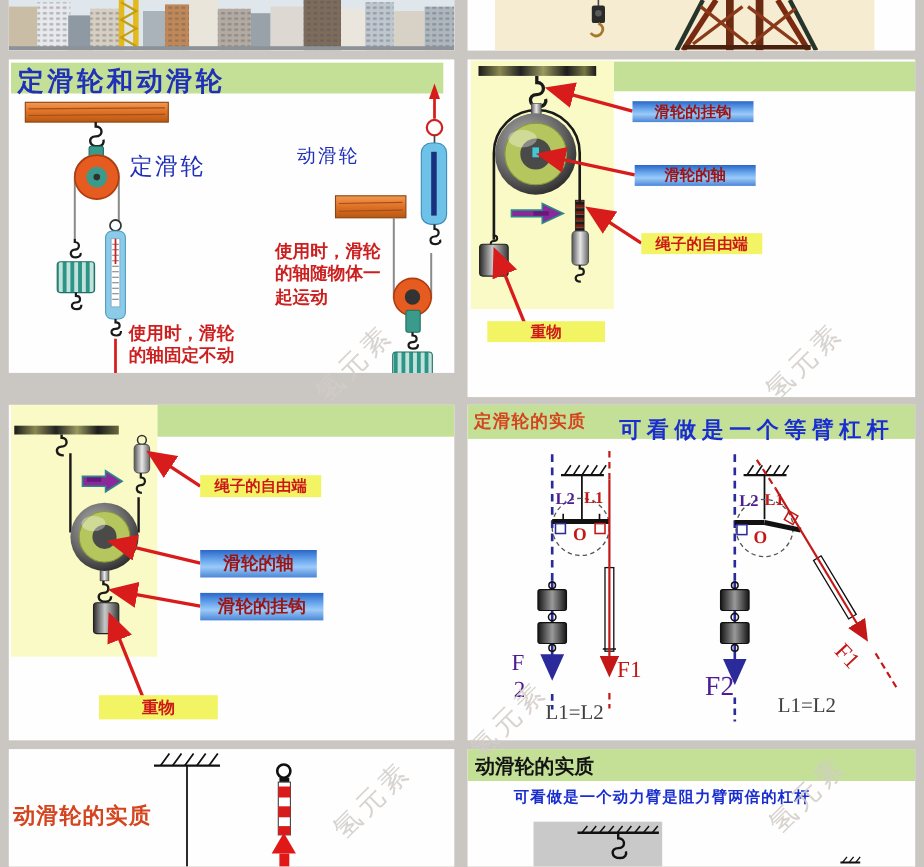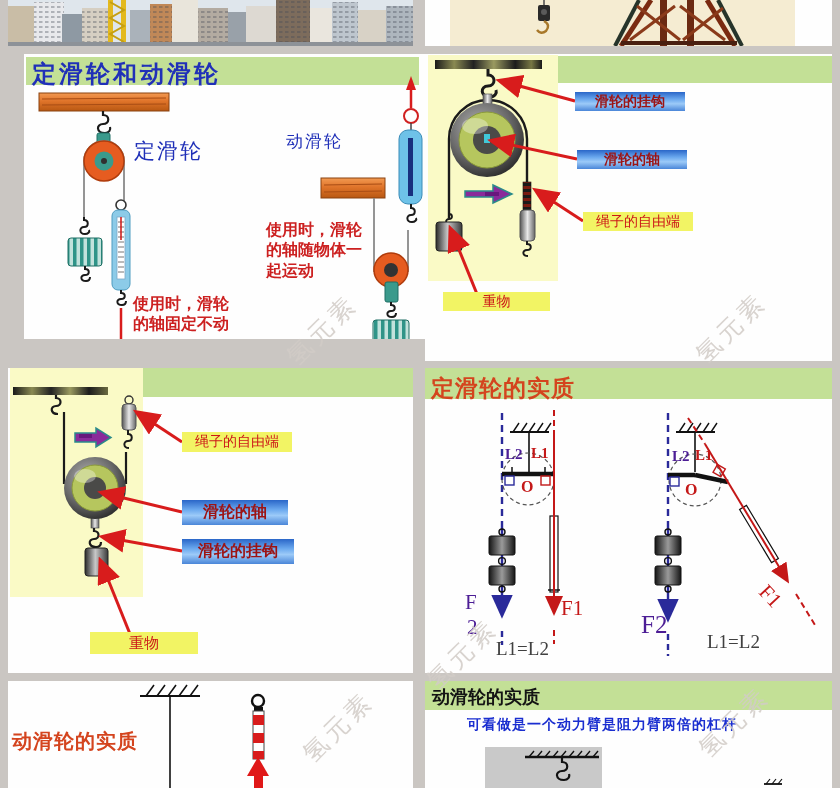--- a/index.html
+++ b/index.html
@@ -11,21 +11,21 @@
   .slide{position:absolute;background:#fefefe;overflow:hidden}
   .abs{position:absolute}
   .banner{position:absolute;background:#c3e096}
   .btitle{position:absolute;color:#2030b8;font-weight:bold;letter-spacing:3px}
   .plabel{position:absolute;color:#2030b8;font-weight:normal}
   .cap{position:absolute;color:#cc2020;font-weight:bold;white-space:pre-line;line-height:1.28}
   .otitle{position:absolute;color:#d4441e;font-weight:bold;letter-spacing:1px}
   .subtitle{position:absolute;color:#1a2ed0;font-weight:bold}
   .lblue{position:absolute;background:linear-gradient(180deg,#2a66c8,#6aa8ee 38%,#9ccaf8 62%,#4a86d8);
     color:#9c1414;font-weight:bold;display:flex;align-items:center;justify-content:center}
-  .lyellow{position:absolute;background:#f2f464;color:#cc1818;font-weight:normal;
+  .lyellow{position:absolute;background:#f2f464;color:#cc1818;font-weight:bold;
     display:flex;align-items:center;justify-content:center}
   .serif{font-family:"Liberation Serif",serif}
   .blue-f{color:#4c1d95}.red-f{color:#c41818}.blk-f{color:#404040}
   .wm{position:absolute;color:#d2ccc7;letter-spacing:4px;font-size:25px;opacity:.85;
     transform:translate(-50%,-50%) rotate(-45deg);pointer-events:none;white-space:nowrap}
   .nav{position:absolute;background:#b5dbe9;display:flex;align-items:center;justify-content:center;
     gap:3px;color:#14508c;font-size:10px;line-height:1}
   svg{position:absolute;left:0;top:0}
 </style>
 </head>
@@ -88,21 +88,21 @@
     </g>
     <g>
       <line x1="119" y1="0" x2="119" y2="6" stroke="#4a4a4a" stroke-width="1.5"></line>
       <rect x="113" y="5" width="12" height="16" rx="2" fill="#2a2a2a"></rect>
       <circle cx="119" cy="12" r="3" fill="#5a5a5a"></circle>
       <path d="M119,21 q7,4 2,10 q-5,4 -9,-1" stroke="#a8782a" stroke-width="2.5" fill="none"></path>
     </g>
   </svg>
 </section>
 
-<section class="slide" style="left:24px;top:54px;width:405px;height:285px">
+<section class="slide" style="left:8px;top:54px;width:405px;height:285px">
   <div class="banner" style="left:2px;top:3px;width:393px;height:28px"></div>
   <svg width="405" height="307" viewBox="0 0 405 307">
     <defs>
       <linearGradient id="wd" x1="0" y1="0" x2="0" y2="1">
         <stop offset="0" stop-color="#f29a52"></stop>
           <stop offset="0.45" stop-color="#e0742a"></stop>
           <stop offset="1" stop-color="#b85812"></stop>
       </linearGradient>
       <pattern id="tealw" patternUnits="userSpaceOnUse" width="7" height="10">
         <rect width="7" height="10" fill="#c2e2dc"></rect>
@@ -323,21 +323,22 @@
     </g>
   </svg>
   <div class="lyellow" style="left:174px;top:64px;width:110px;height:20px;font-size:14px">绳子的自由端</div>
   <div class="lblue" style="left:174px;top:132px;width:106px;height:25px;font-size:16px">滑轮的轴</div>
   <div class="lblue" style="left:174px;top:171px;width:112px;height:25px;font-size:16px">滑轮的挂钩</div>
   <div class="lyellow" style="left:82px;top:264px;width:108px;height:22px;font-size:15px">重物</div>
 </section>
 
 <section class="slide" style="left:425px;top:368px;width:407px;height:305px">
   <div class="banner" style="left:0;top:0;width:407px;height:31px"></div>
-  <div class="otitle" style="left:6px;top:5px;font-size:23px">定滑轮的实质</div>
+  <div class="otitle" style="left:6px;top:5px;font-size:16px">定滑轮的实质</div>
+  <div class="subtitle" style="left:138px;top:9px;font-size:20px;letter-spacing:5px">可看做是一个等臂杠杆</div>
 
   <svg width="407" height="305" viewBox="0 0 407 305">
     <defs>
       <linearGradient id="blk" x1="0" y1="0" x2="1" y2="0">
         <stop offset="0" stop-color="#151515"></stop>
           <stop offset="0.5" stop-color="#9a9a9a"></stop>
           <stop offset="1" stop-color="#151515"></stop>
       </linearGradient>
       <marker id="mred" markerWidth="10" markerHeight="9" refX="8" refY="4.5" orient="auto">
           <path d="M0,0 L10,4.5 L0,9 z" fill="#c41818"></path>

